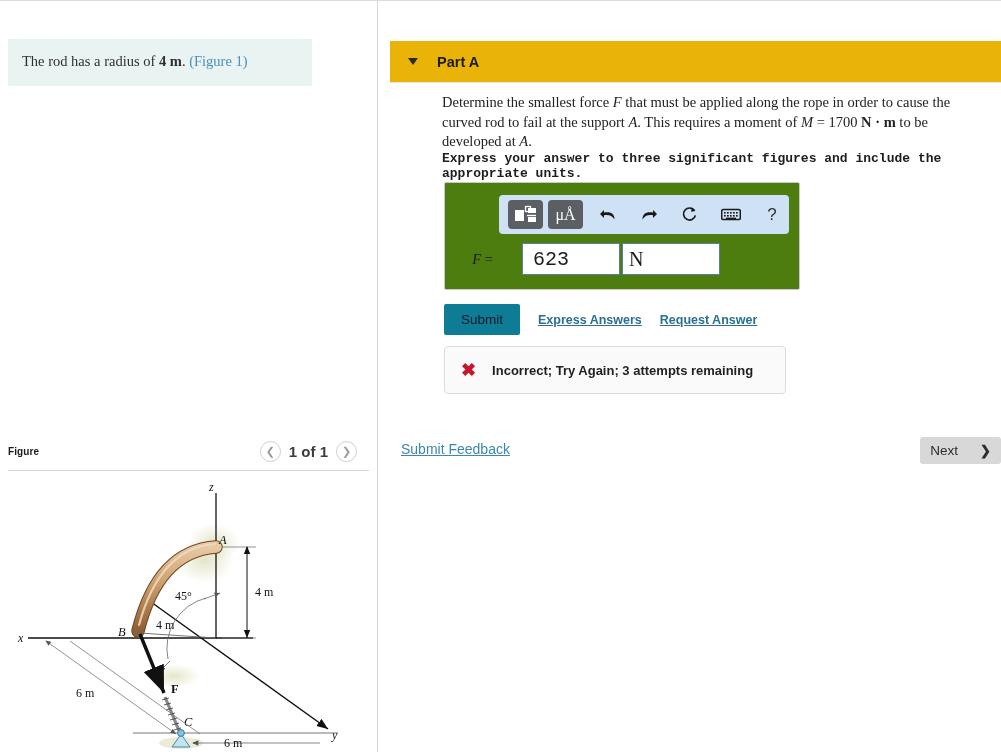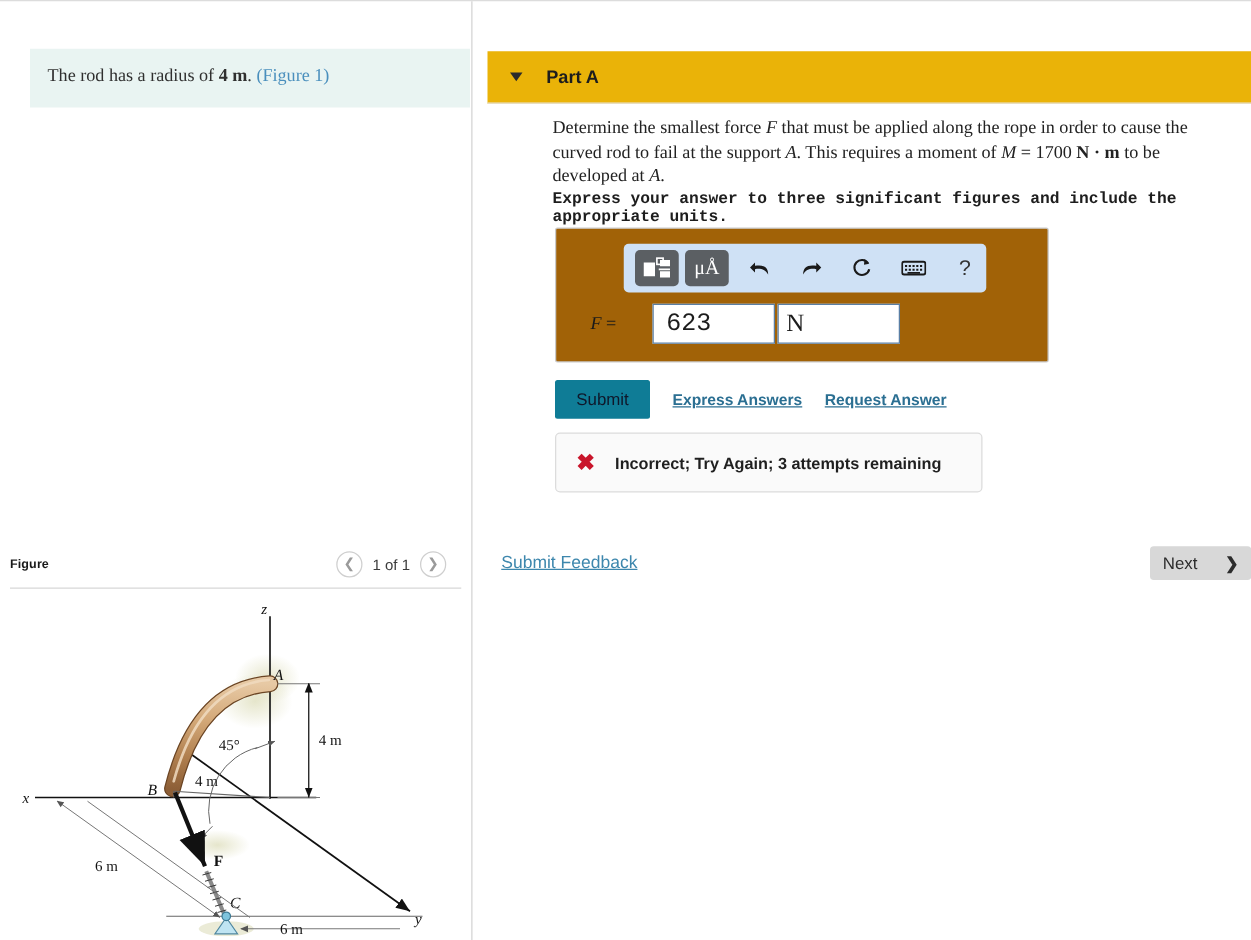--- a/index.html
+++ b/index.html
@@ -23,22 +23,22 @@
     background: #d4d4d4;
   }
   
   .left-pane {
     position: absolute;
     left: 0; top: 0;
     width: 377px; height: 752px;
   }
   .statement-box {
     position: absolute;
-    left: 24px; top: 38px;
-    width: 352px;
+    left: 8px; top: 38px;
+    width: 304px;
     padding: 13px 18px 14px 14px;
     background: #e9f4f2;
     color: #2f2f2f;
     font-family: "Liberation Serif", serif;
     font-size: 14.5px;
     line-height: 1.35;
   }
   .statement-box .mvar { font-family: "Liberation Serif", serif; font-weight: bold; font-style: normal; }
   .fig-link { color: #4a8fbd; text-decoration: none; }
 
@@ -69,22 +69,23 @@
     border-radius: 50%;
     border: 1px solid #cfcfcf;
     color: #9a9a9a;
     font-size: 11px;
     display: flex; align-items: center; justify-content: center;
     background: #fff;
     cursor: pointer;
     line-height: 1;
   }
   .pager-label {
-    font-size: 12px;
+    font-size: 15px;
     color: #3c3c3c;
+    font-weight: bold;
   }
   .figure-canvas {
     position: absolute;
     left: 8px; top: 480px;
     width: 361px; height: 268px;
   }
   
   .right-pane {
     position: absolute;
     left: 378px; top: 0;
@@ -128,24 +129,24 @@
     left: 64px; top: 150px;
     width: 540px;
     font-family: Liberation Mono, monospace;
     font-size: 13px;
     font-weight: bold;
     color: #1d1d1d;
   }
   .answer-box {
     position: absolute;
     left: 66px; top: 181px;
-    width: 395px; height: 108px;
+    width: 356px; height: 108px;
     border: 1px solid #c9c9c9;
     border-radius: 2px;
-    background: #a16207;
+    background: #4d7c0f;
   }
   .mathbar {
     position: absolute;
     left: 54px; top: 12px;
     width: 290px; height: 39px;
     background: #cfe1f5;
     border-radius: 4px;
     display: flex;
     align-items: center;
     gap: 0px;

